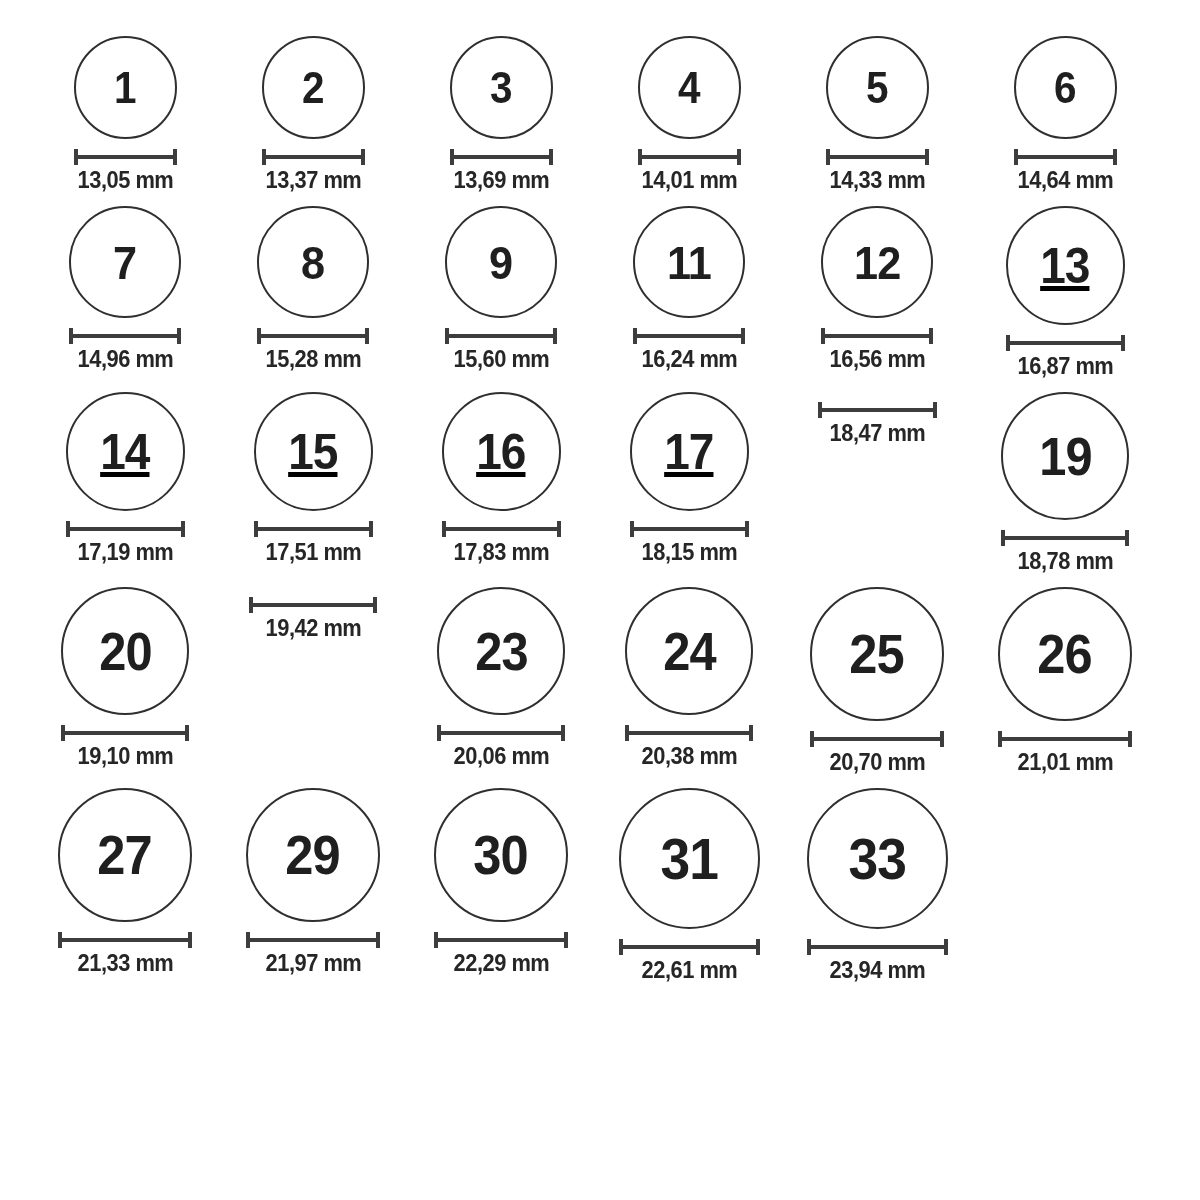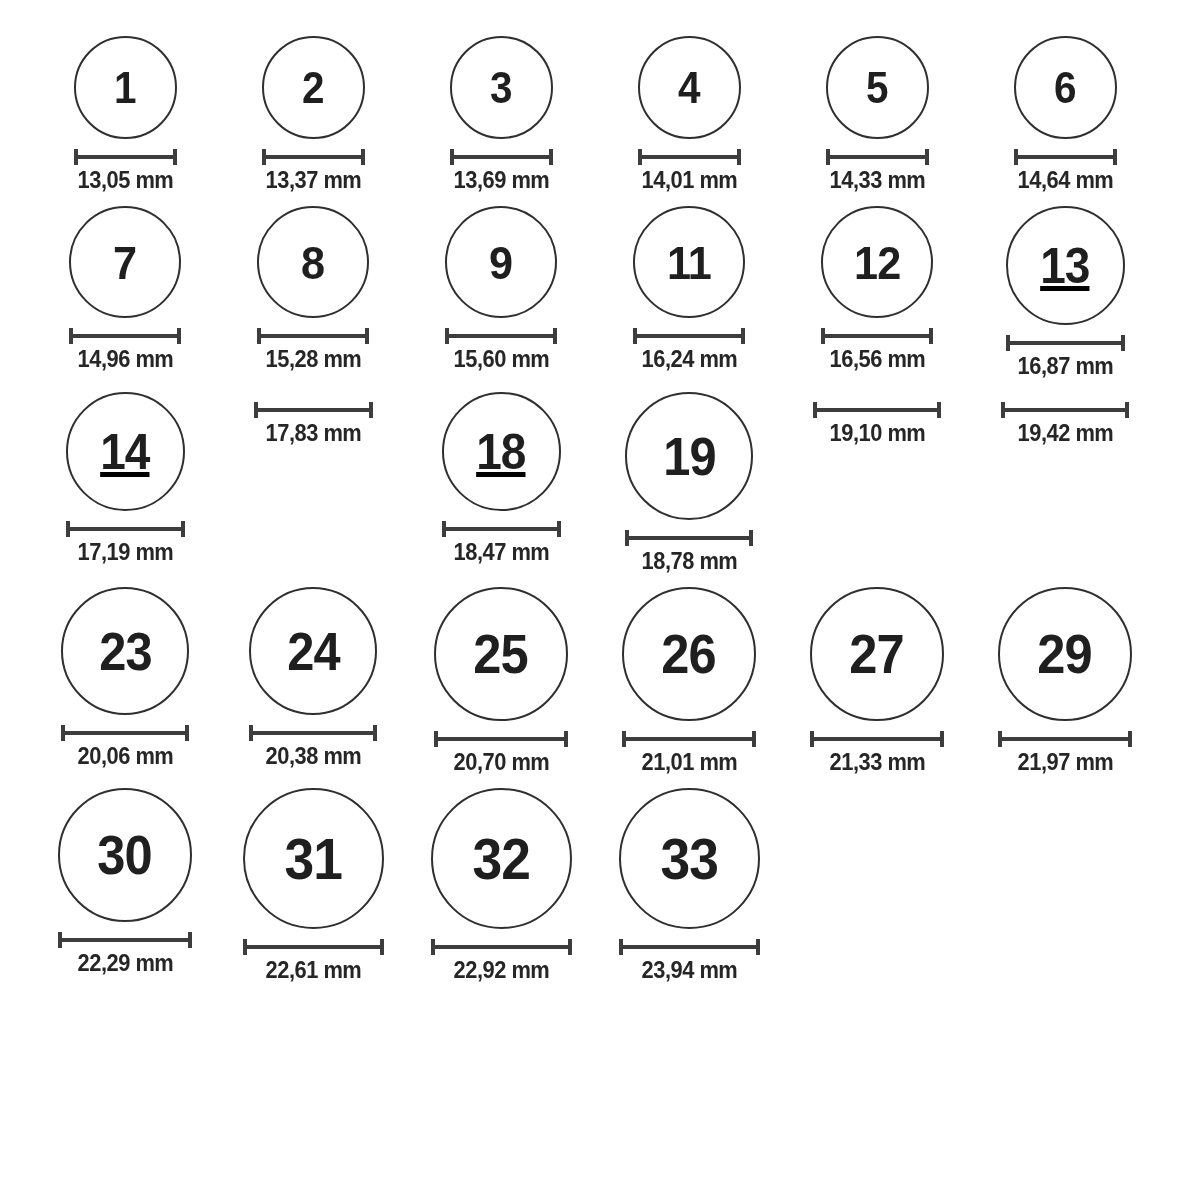--- a/index.html
+++ b/index.html
@@ -164,38 +164,55 @@
     <div class="label">16,87 mm</div>
   </div>
     <div class="cell r2">
     <div class="circle">
       <span class="num">14</span>
     </div>
     <div class="measure"></div>
     <div class="label">17,19 mm</div>
   </div>
     <div class="cell r2">
+    <div class="circle">
+      <span class="num">15</span>
+    </div>
+    <div class="measure"></div>
+    <div class="label">17,51 mm</div>
+  </div>
+    <div class="cell r2">
+    <div class="circle">
+      <span class="num">16</span>
+    </div>
     <div class="measure"></div>
     <div class="label">17,83 mm</div>
   </div>
     <div class="cell r2">
     <div class="circle">
-      <span class="num">18</span>
-    </div>
+      <span class="num">17</span>
+    </div>
+    <div class="measure"></div>
+    <div class="label">18,15 mm</div>
+  </div>
+    <div class="cell r2">
     <div class="measure"></div>
     <div class="label">18,47 mm</div>
   </div>
     <div class="cell r3">
     <div class="circle">
       <span class="num">19</span>
     </div>
     <div class="measure"></div>
     <div class="label">18,78 mm</div>
   </div>
     <div class="cell r3">
+    <div class="circle">
+      <span class="num">20</span>
+    </div>
     <div class="measure"></div>
     <div class="label">19,10 mm</div>
   </div>
     <div class="cell r3">
     <div class="measure"></div>
     <div class="label">19,42 mm</div>
   </div>
     <div class="cell r3">
     <div class="circle">
       <span class="num">23</span>
@@ -244,27 +261,20 @@
     </div>
     <div class="measure"></div>
     <div class="label">22,29 mm</div>
   </div>
     <div class="cell r5">
     <div class="circle">
       <span class="num">31</span>
     </div>
     <div class="measure"></div>
     <div class="label">22,61 mm</div>
-  </div>
-    <div class="cell r5">
-    <div class="circle">
-      <span class="num">32</span>
-    </div>
-    <div class="measure"></div>
-    <div class="label">22,92 mm</div>
   </div>
     <div class="cell r5">
     <div class="circle">
       <span class="num">33</span>
     </div>
     <div class="measure"></div>
     <div class="label">23,94 mm</div>
   </div>
   </div>
 

